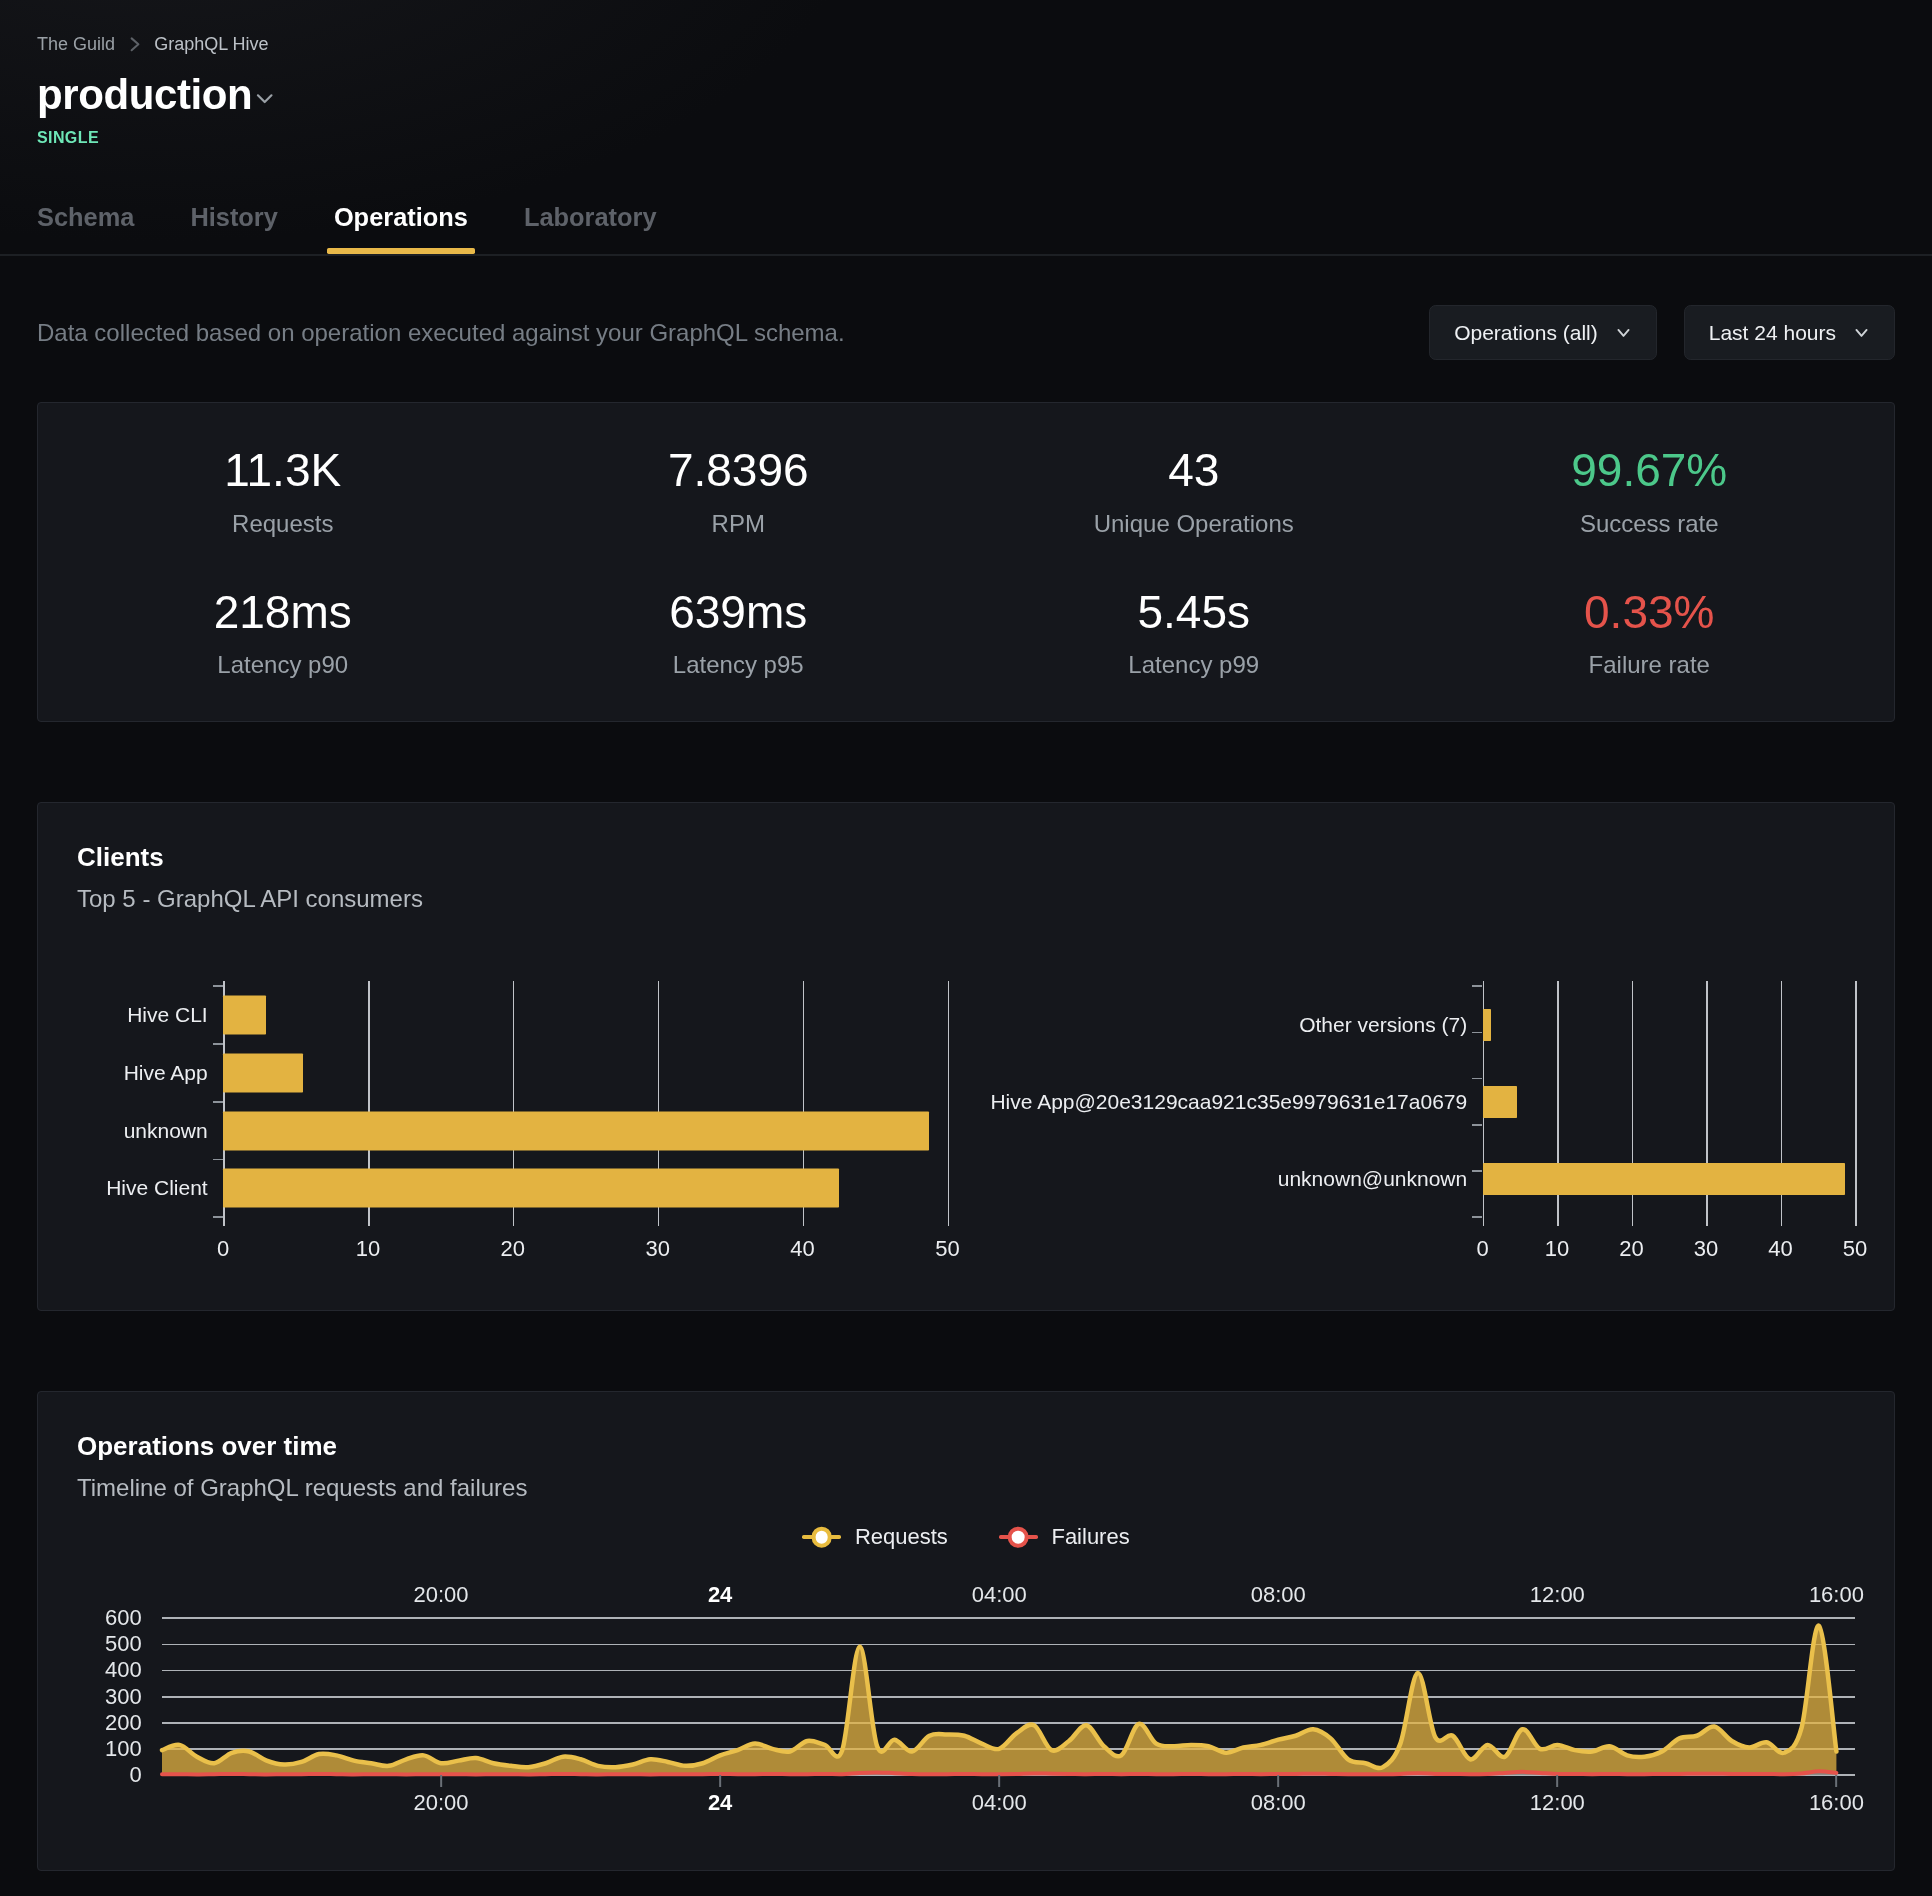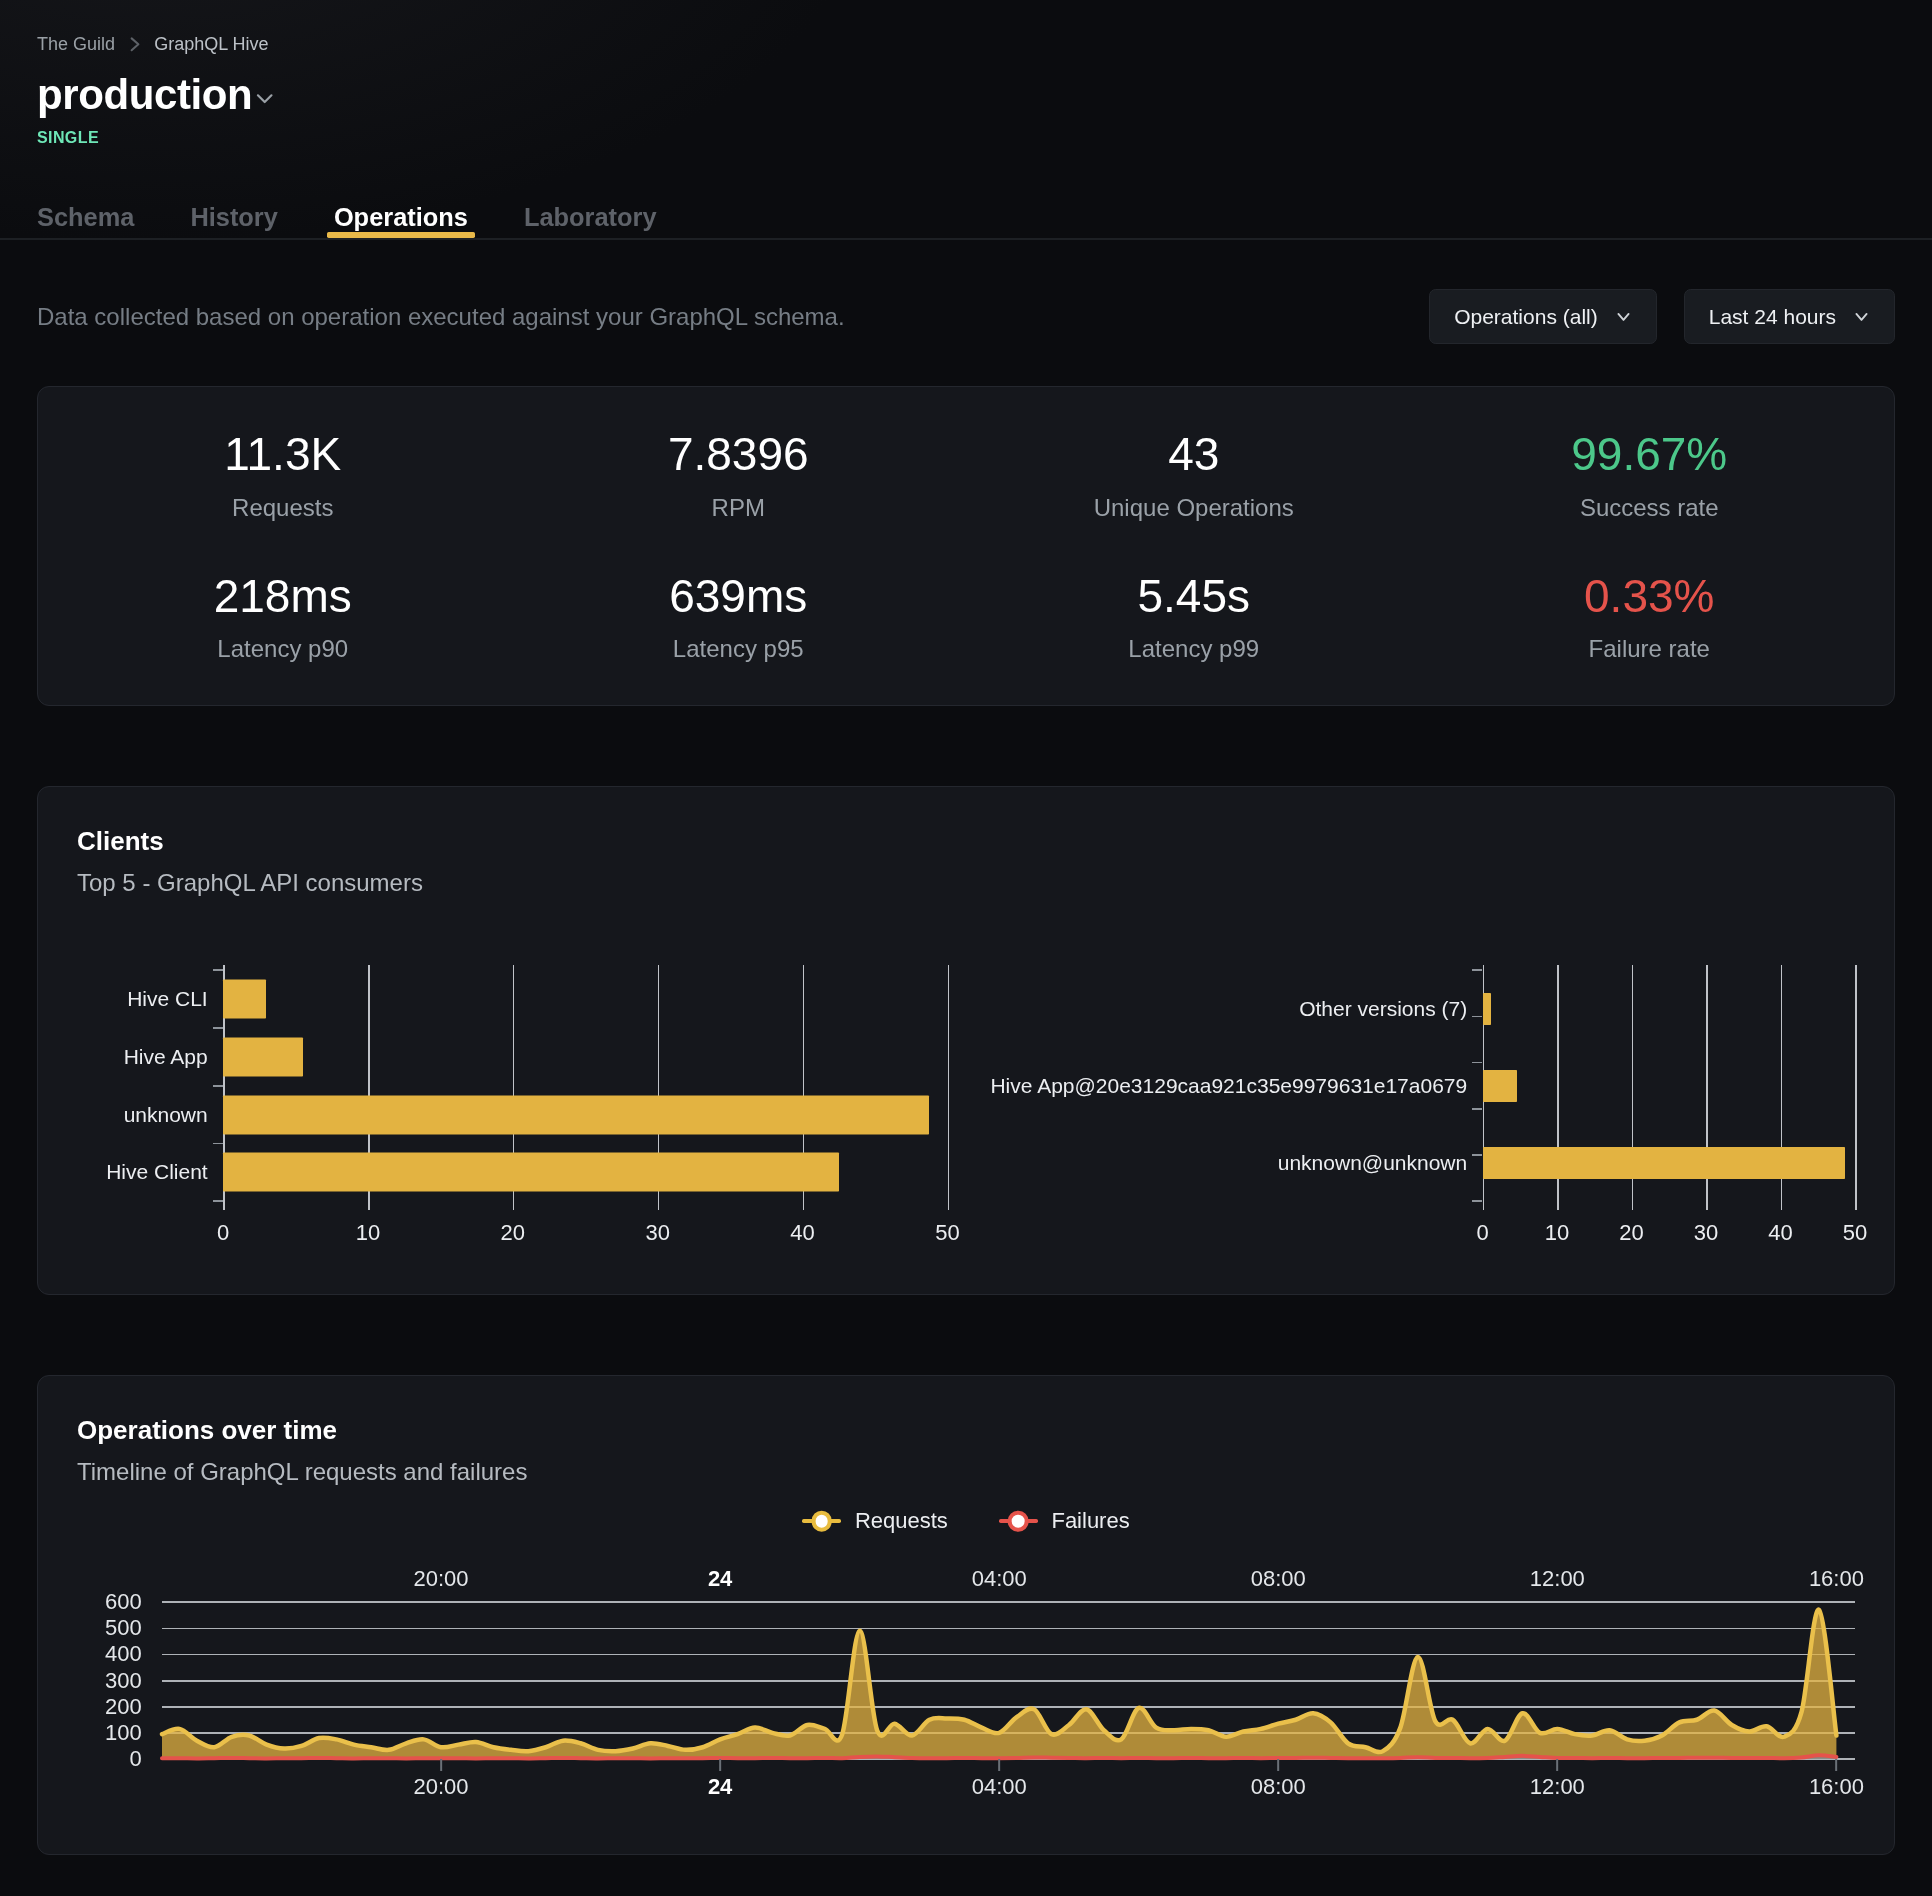--- a/index.html
+++ b/index.html
@@ -11,36 +11,36 @@
   
   .header{padding:34px 37px 0;}
   .breadcrumb{display:flex;align-items:center;gap:13.6px;font-size:18px;color:#9aa0a6;}
   .crumb-project{color:#bcc1c7;}
   .crumb-sep{display:flex;align-items:center;color:#5d6167;}
   .title-row{display:flex;align-items:center;margin-top:15.3px;}
   .page-title{font-size:42px;line-height:49px;font-weight:800;letter-spacing:-0.4px;margin:0;}
   .title-caret{display:flex;align-items:center;cursor:pointer;padding-top:6.8px;}
   .badge{margin-top:10.2px;font-size:16px;font-weight:700;letter-spacing:0.4px;}
   .tabs{display:flex;gap:56px;margin-top:56px;}
-  .tab{font-size:25.4px;font-weight:700;color:#5e6269;padding-bottom:6px;position:relative;cursor:pointer;}
+  .tab{font-size:25.4px;font-weight:700;color:#5e6269;padding-bottom:22px;position:relative;cursor:pointer;}
   .tab.active{color:#ffffff;}
   .tab.active::after{content:"";position:absolute;left:-6.8px;right:-6.8px;bottom:0;height:6.8px;
                      background:#e9b949;border-radius:1.7px;}
   .header-divider{height:1.7px;background:#1d2024;}
 
   
   .content{padding:0 37px 25.4px;}
   .controls{display:flex;align-items:center;justify-content:space-between;margin-top:49px;gap:12px;}
   .desc{font-size:24px;color:#767d85;}
   .filters{display:flex;gap:27px;}
   .filter-btn{display:flex;align-items:center;gap:17px;background:#191c21;border:0.8px solid #23262c;
               border-radius:6.8px;padding:14.4px 24px;font-size:21px;color:#eef0f3;cursor:pointer;}
   .chev{display:flex;align-items:center;}
 
-  .card{background:#15171c;border:0.8px solid #24272e;border-radius:12px;}
+  .card{background:#15171c;border:0.8px solid #24272e;border-radius:4px;}
 
   
   .stats-card{margin-top:42px;padding:42px 17px;display:grid;grid-template-columns:repeat(4,1fr);
               row-gap:49px;}
   .stat{text-align:center;}
   .stat-value{font-size:46px;font-weight:500;line-height:51px;}
   .stat-label{margin-top:13.6px;font-size:24px;color:#9aa1a8;}
 
   
   .section-card{margin-top:80px;padding:39px 39px 44px;}

